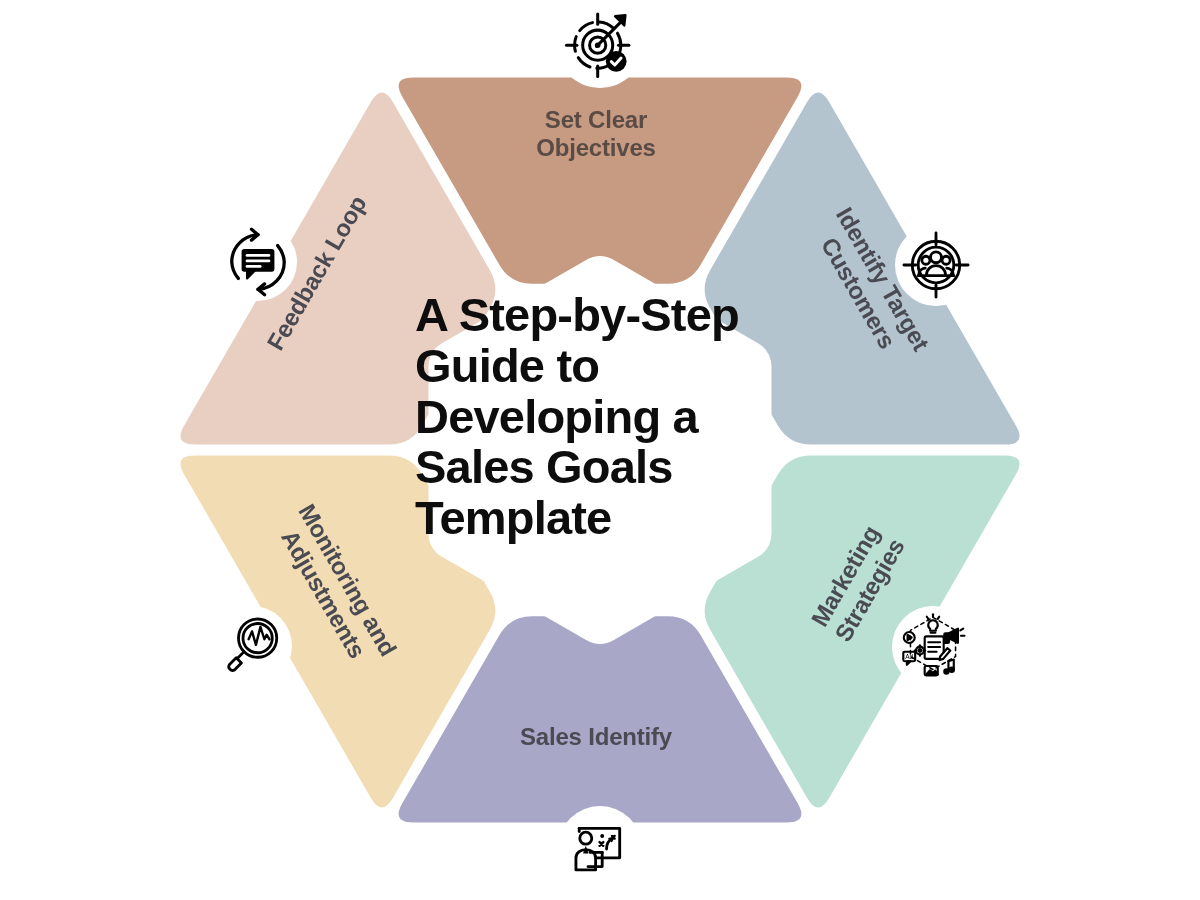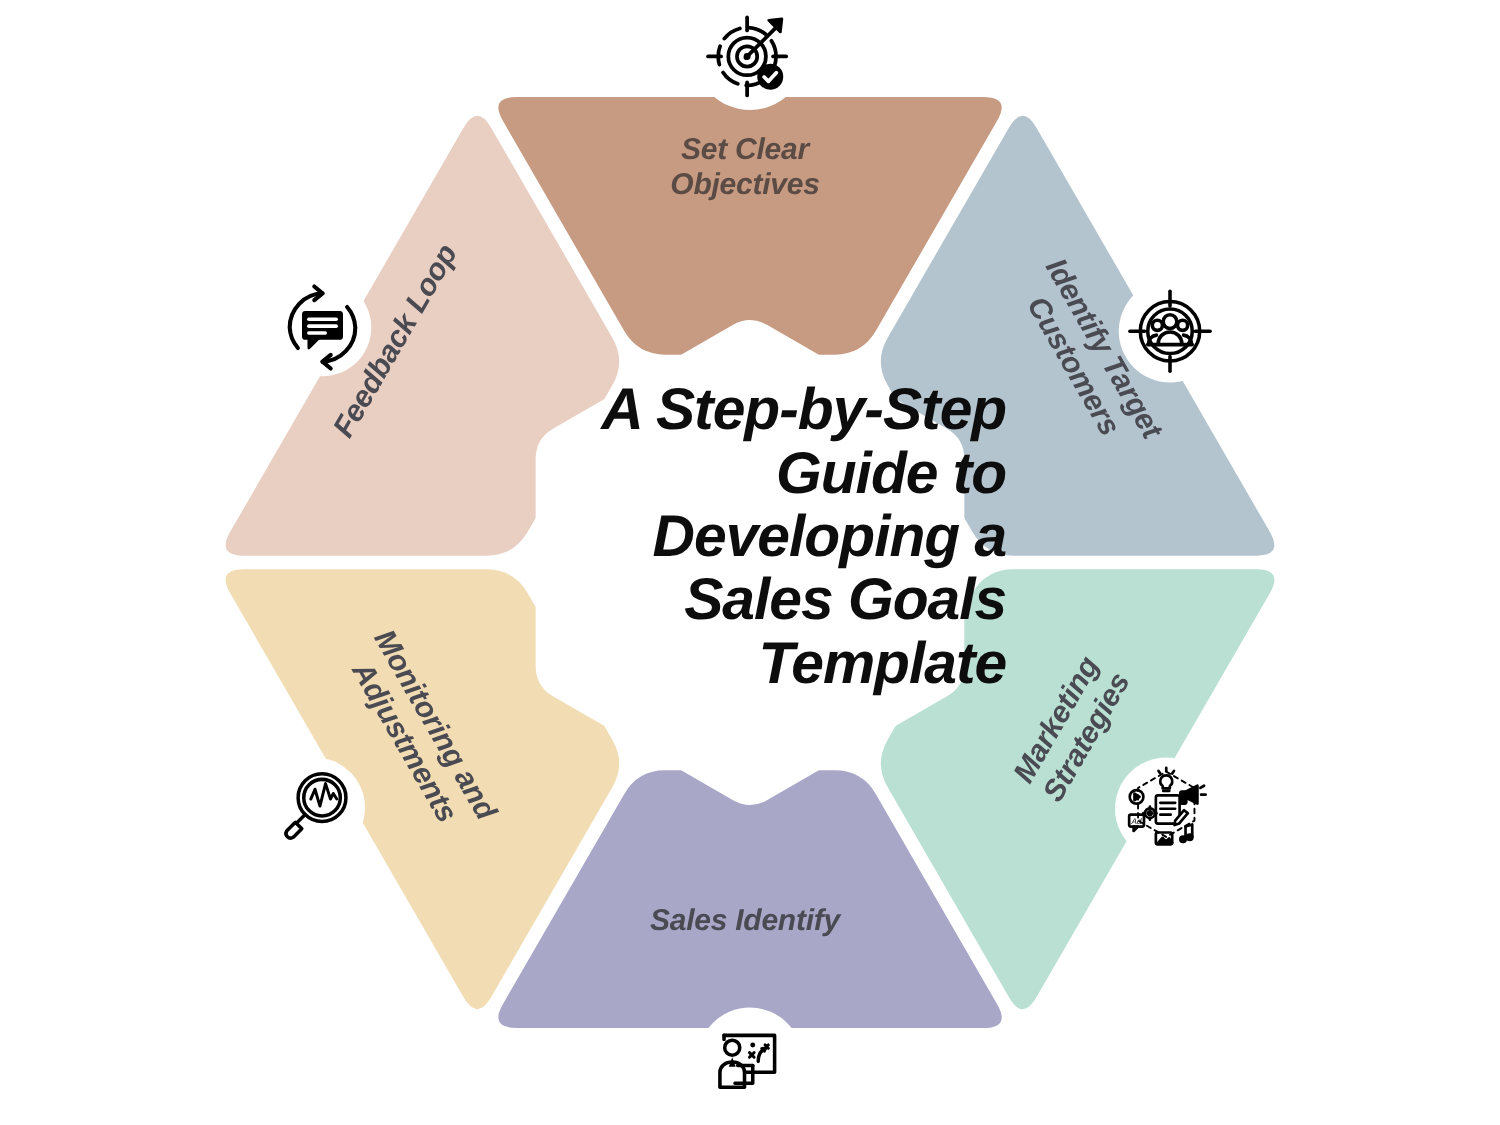--- a/index.html
+++ b/index.html
@@ -13,21 +13,20 @@
     height: 900px;
     overflow: hidden;
     font-family: "Liberation Sans", sans-serif;
     position: relative;
   }
   #stage {
     position: absolute;
     left: 0; top: 0;
     width: 1200px;
     height: 900px;
-    font-style: italic;
   }
   svg#hexwheel {
     position: absolute;
     left: 0; top: 0;
     width: 1200px;
     height: 900px;
     display: block;
   }
   .seg-label {
     position: absolute;
@@ -41,28 +40,27 @@
     pointer-events: none;
     letter-spacing: -0.2px;
   }
   .seg-label.dark-brown { color: #5a4b45; }
 
   .center-title {
     position: absolute;
     left: 415px;
     top: 290px;
     width: 390px;
-    text-align: right;
+    text-align: left;
     font-family: "Liberation Sans", sans-serif;
     font-weight: bold;
     font-size: 47px;
     line-height: 1.08;
     color: #0d0d0d;
     letter-spacing: -0.8px;
-    margin-top: 12px;
   }
 
   .icon-badge {
     position: absolute;
     border-radius: 50%;
     background: #ffffff;
     display: flex;
     align-items: center;
     justify-content: center;
   }

